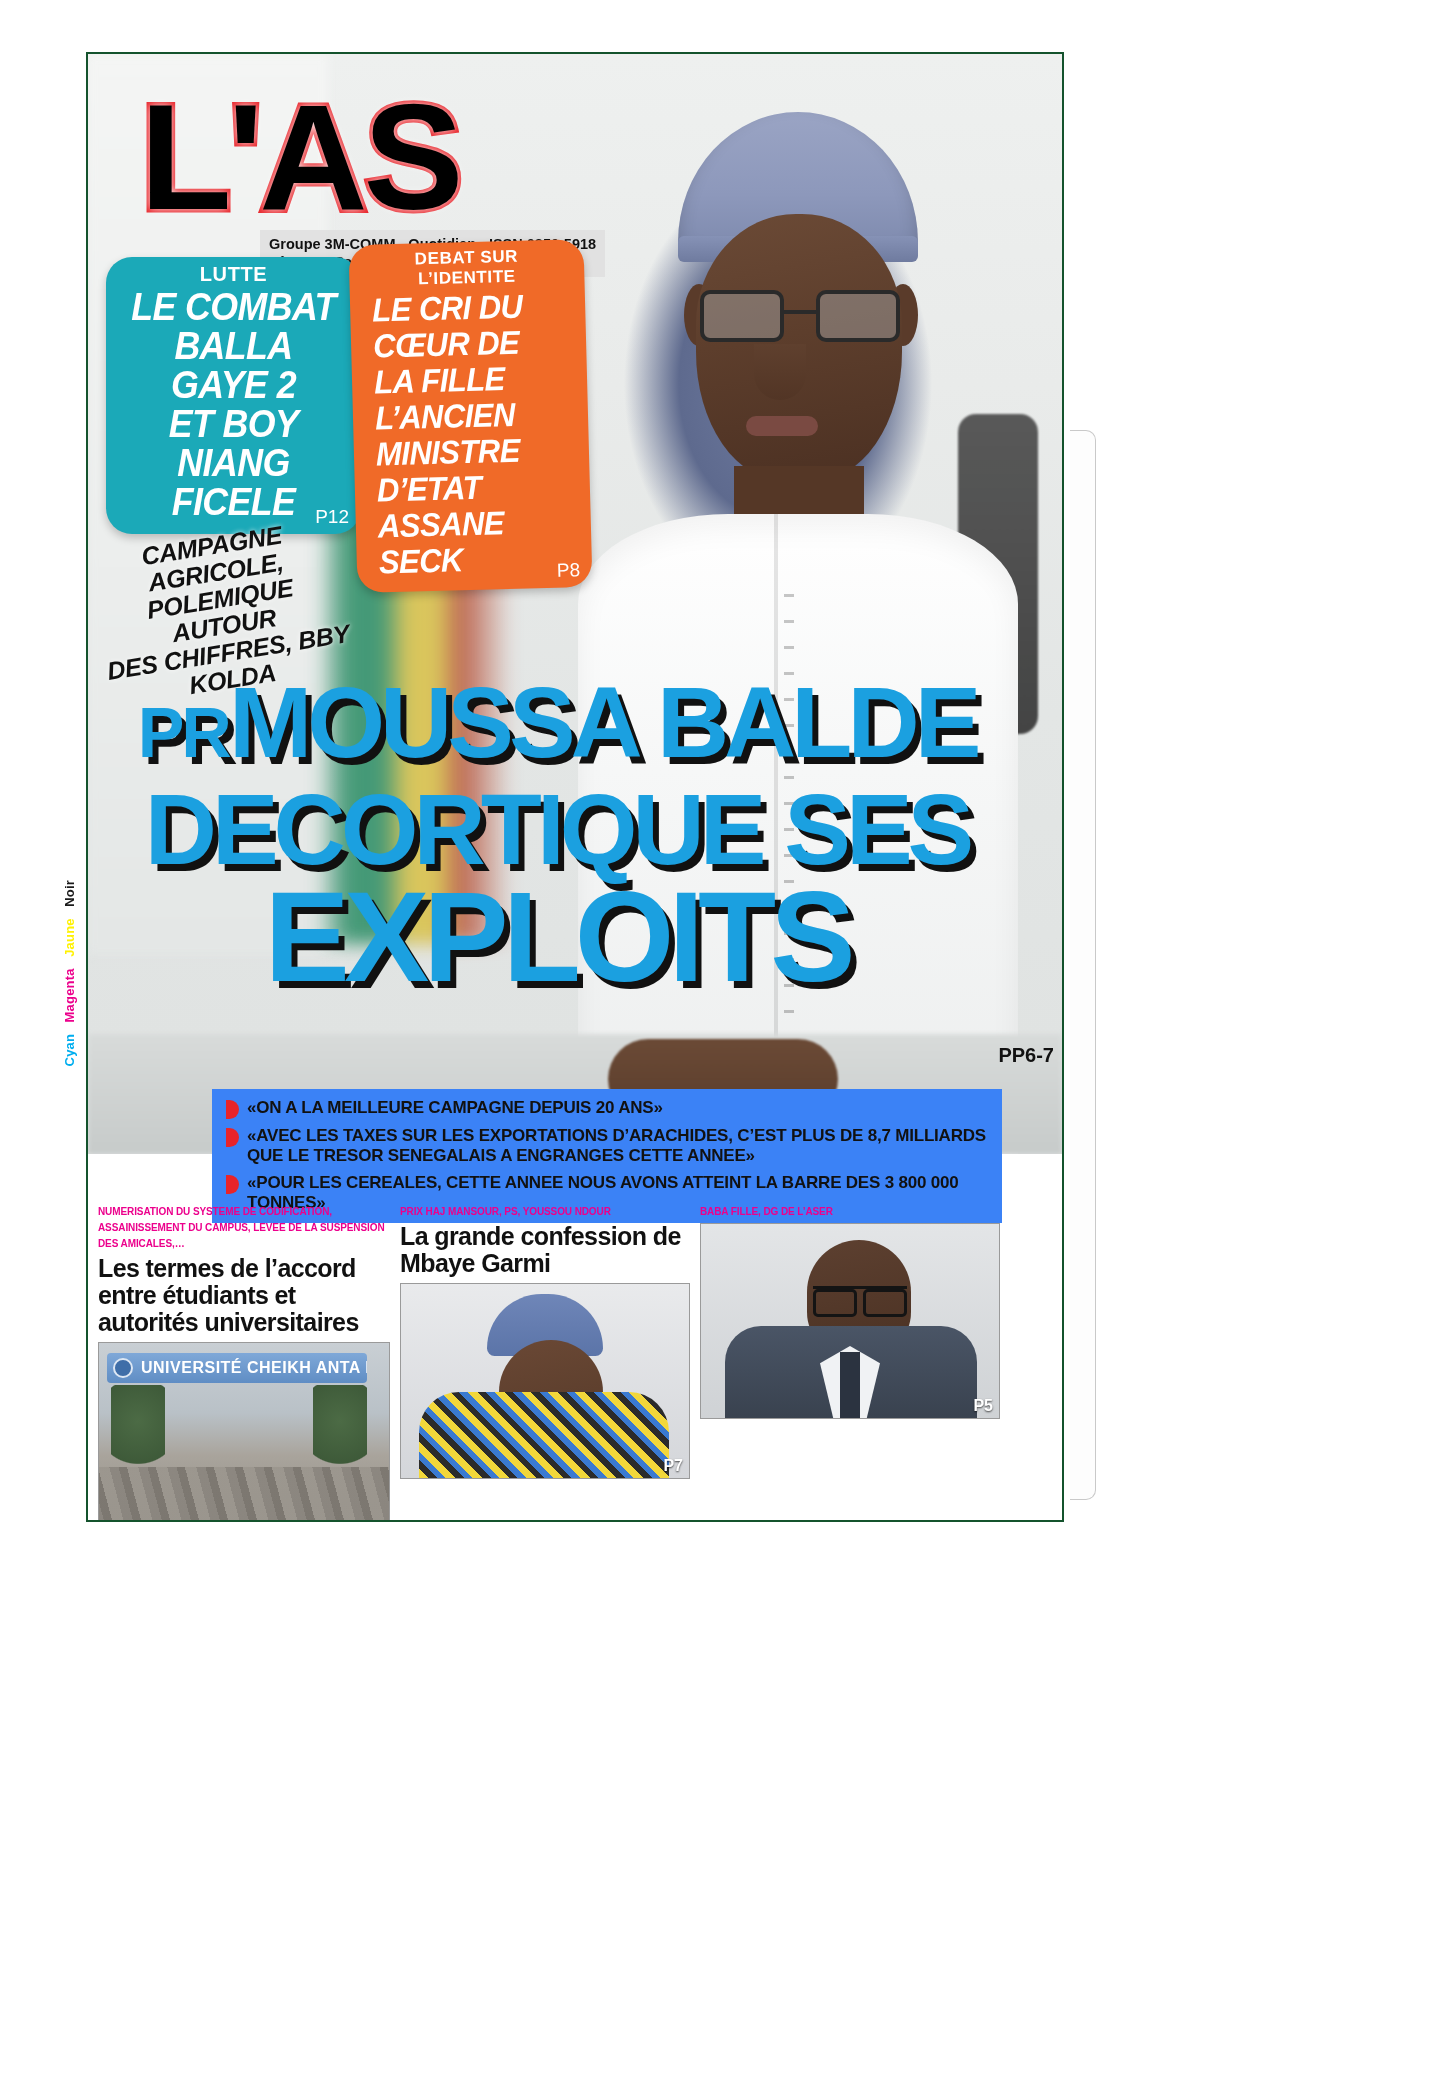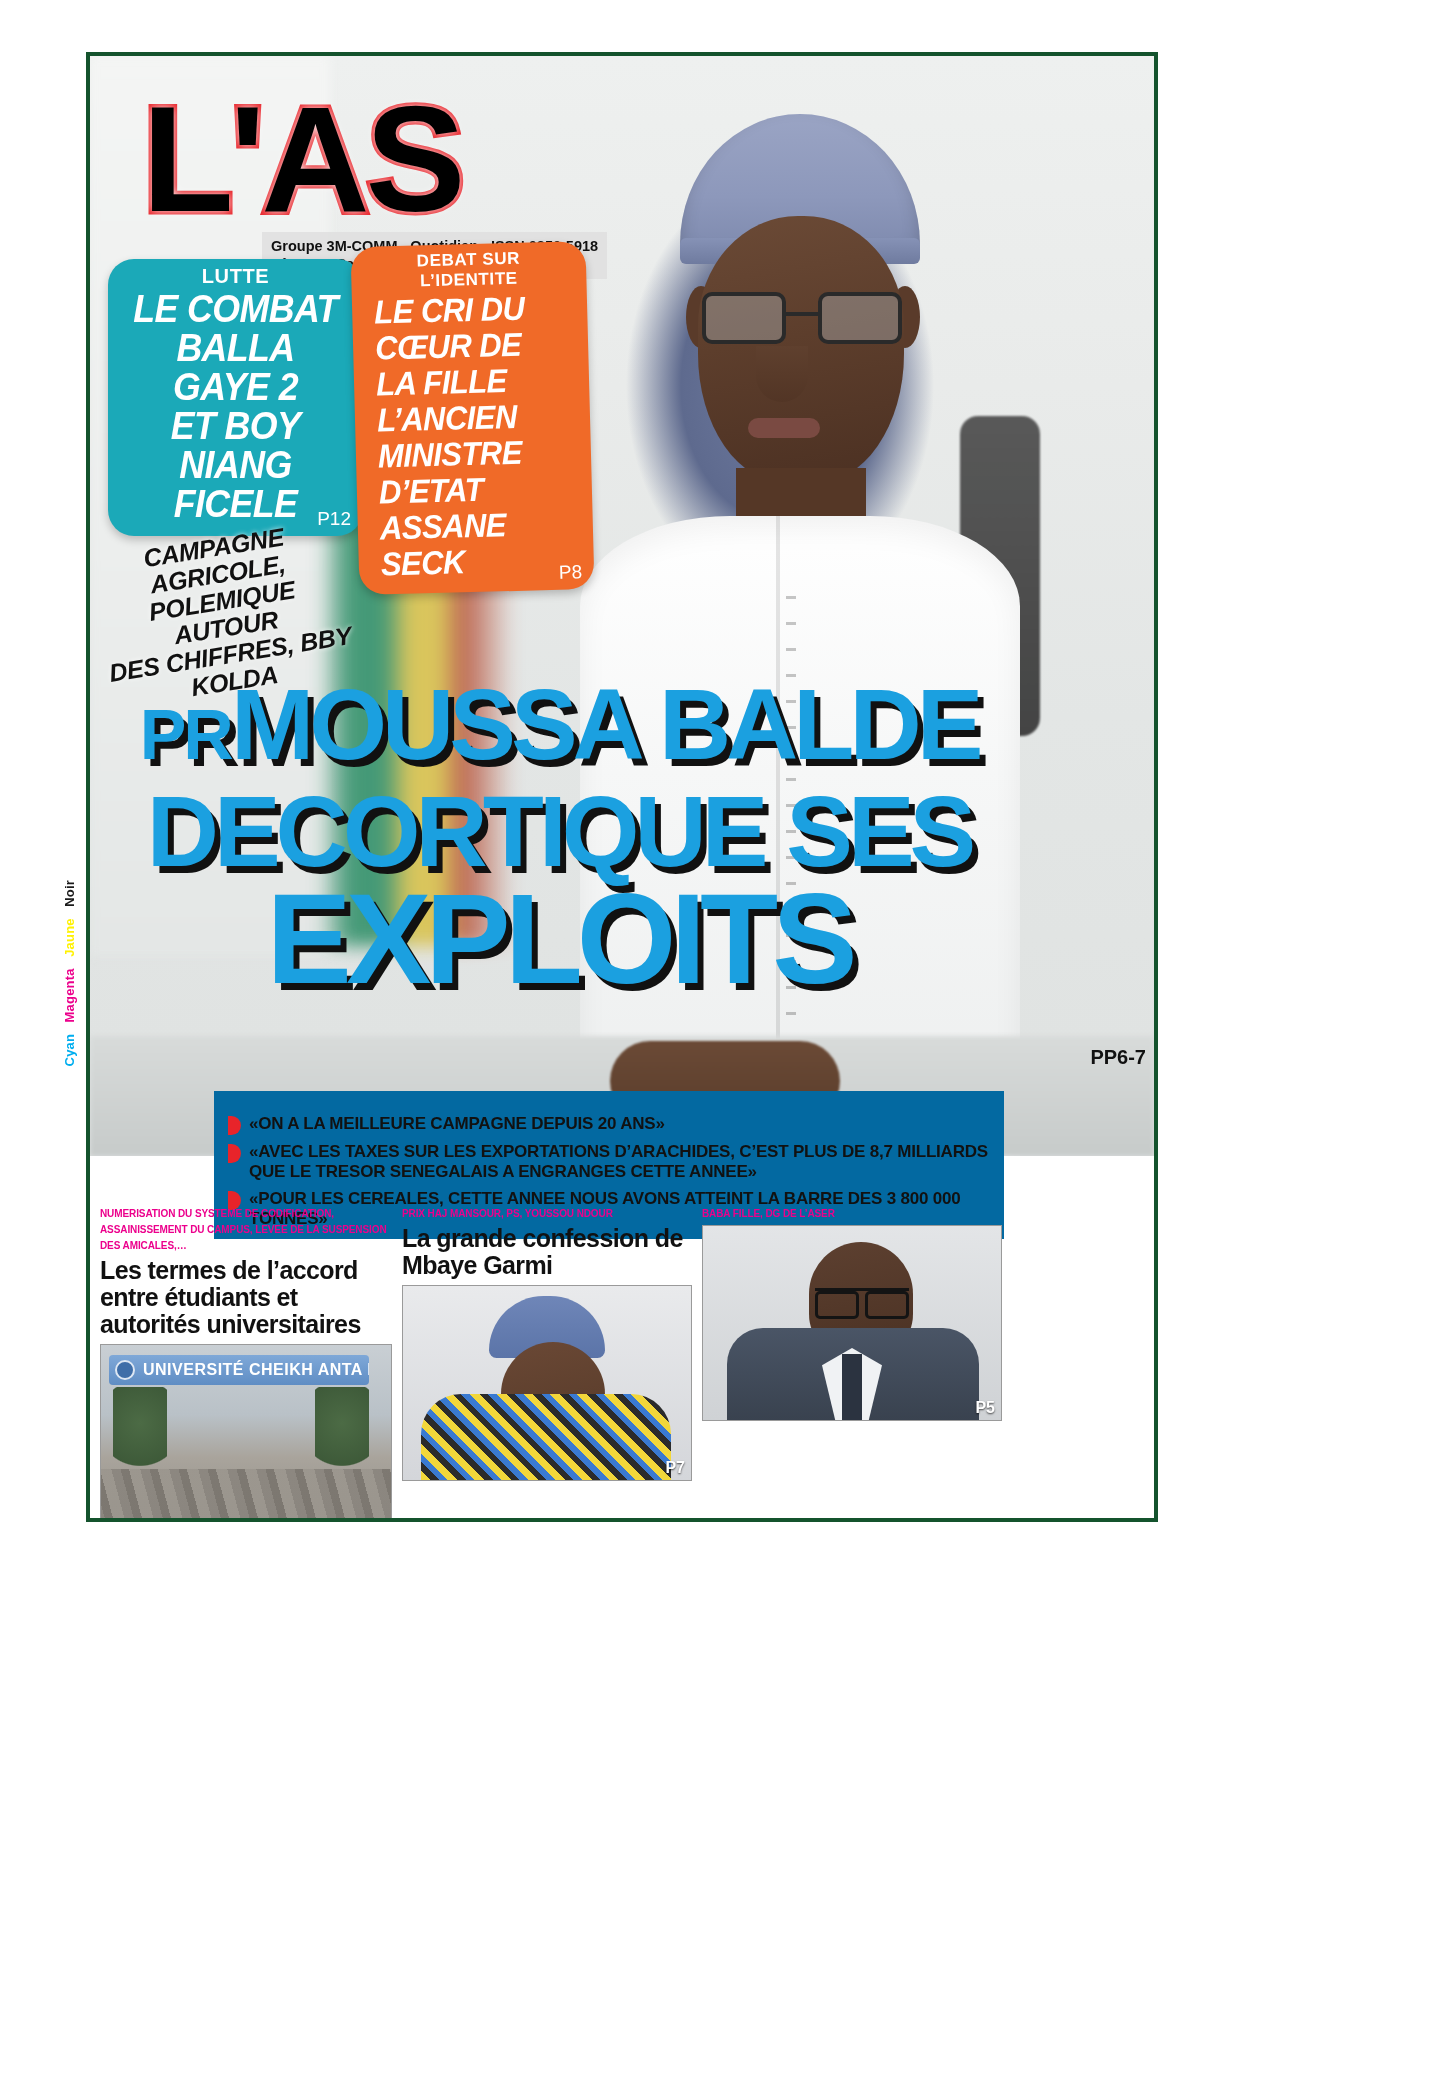--- a/index.html
+++ b/index.html
@@ -42,23 +42,23 @@
     border: 1px solid #c9c9c9;
     border-left: none;
     border-radius: 0 10px 10px 0;
     background: #fdfdfd;
   }
 
   
   .sheet {
     position: absolute;
     left: 86px; top: 52px;
-    width: 1072px; height: 1470px;
+    width: 978px; height: 1470px;
     background: #ffffff;
-    border: 4px solid #14532d;
+    border: 2px solid #14532d;
     overflow: hidden;
   }
 
   
   .cover-photo {
     position: absolute;
     left: 0; top: 0; right: 0; height: 1100px;
     background:
       radial-gradient(ellipse 220px 300px at 690px 330px, #6f7ba0 0%, #5e6a8e 45%, rgba(94,106,142,0) 70%),
       linear-gradient(180deg, #eef0ef 0%, #e9ebea 30%, #e3e6e5 60%, #dfe2e1 100%);
@@ -271,22 +271,22 @@
   .hl-2 { font-size: 100px; }
   .hl-3 { font-size: 128px; line-height: 120px; letter-spacing: -6px; }
   .pp-ref {
     position: absolute; right: 8px; top: 990px;
     font-size: 20px; font-weight: 700; color: #111;
   }
 
   
   .quotebox {
     position: absolute; left: 124px; top: 1035px;
-    width: 790px; background: #0369a1;
-    padding: 23px 14px 10px 14px;
+    width: 790px; background: #3b82f6;
+    padding: 9px 14px 10px 14px;
   }
   .q-row { display: flex; align-items: flex-start; margin-bottom: 7px; }
   .q-row:last-child { margin-bottom: 0; }
   .q-bullet {
     flex: 0 0 auto;
     width: 13px; height: 19px; margin: 2px 8px 0 0;
     background: #E8242A;
     border-radius: 0 10px 10px 0;
   }
   .q-text {

